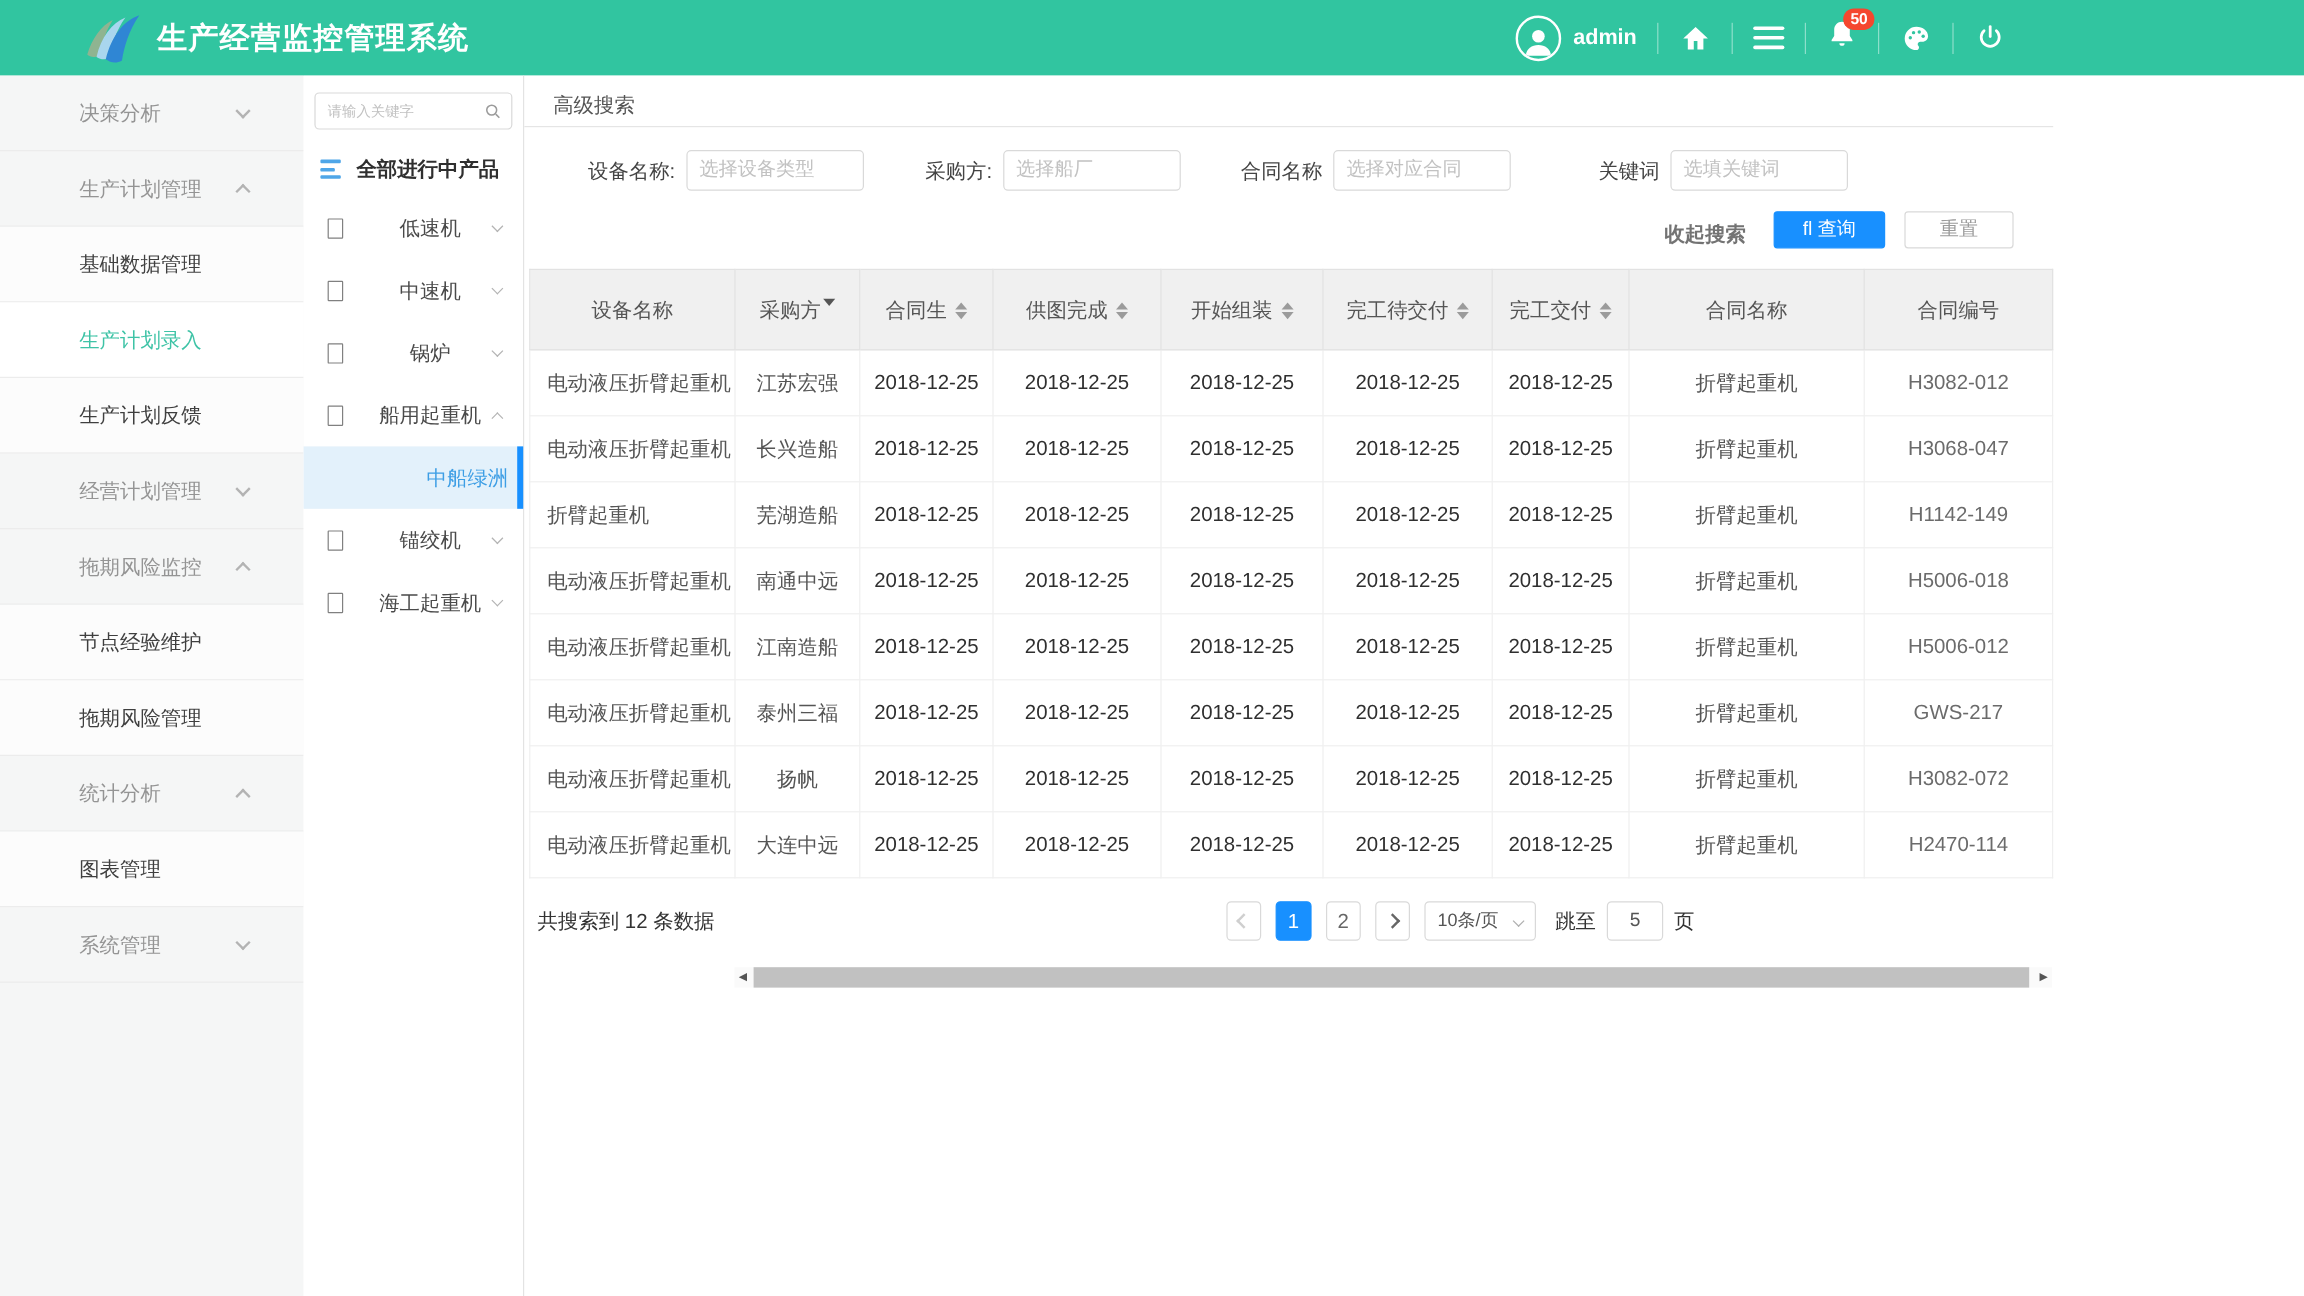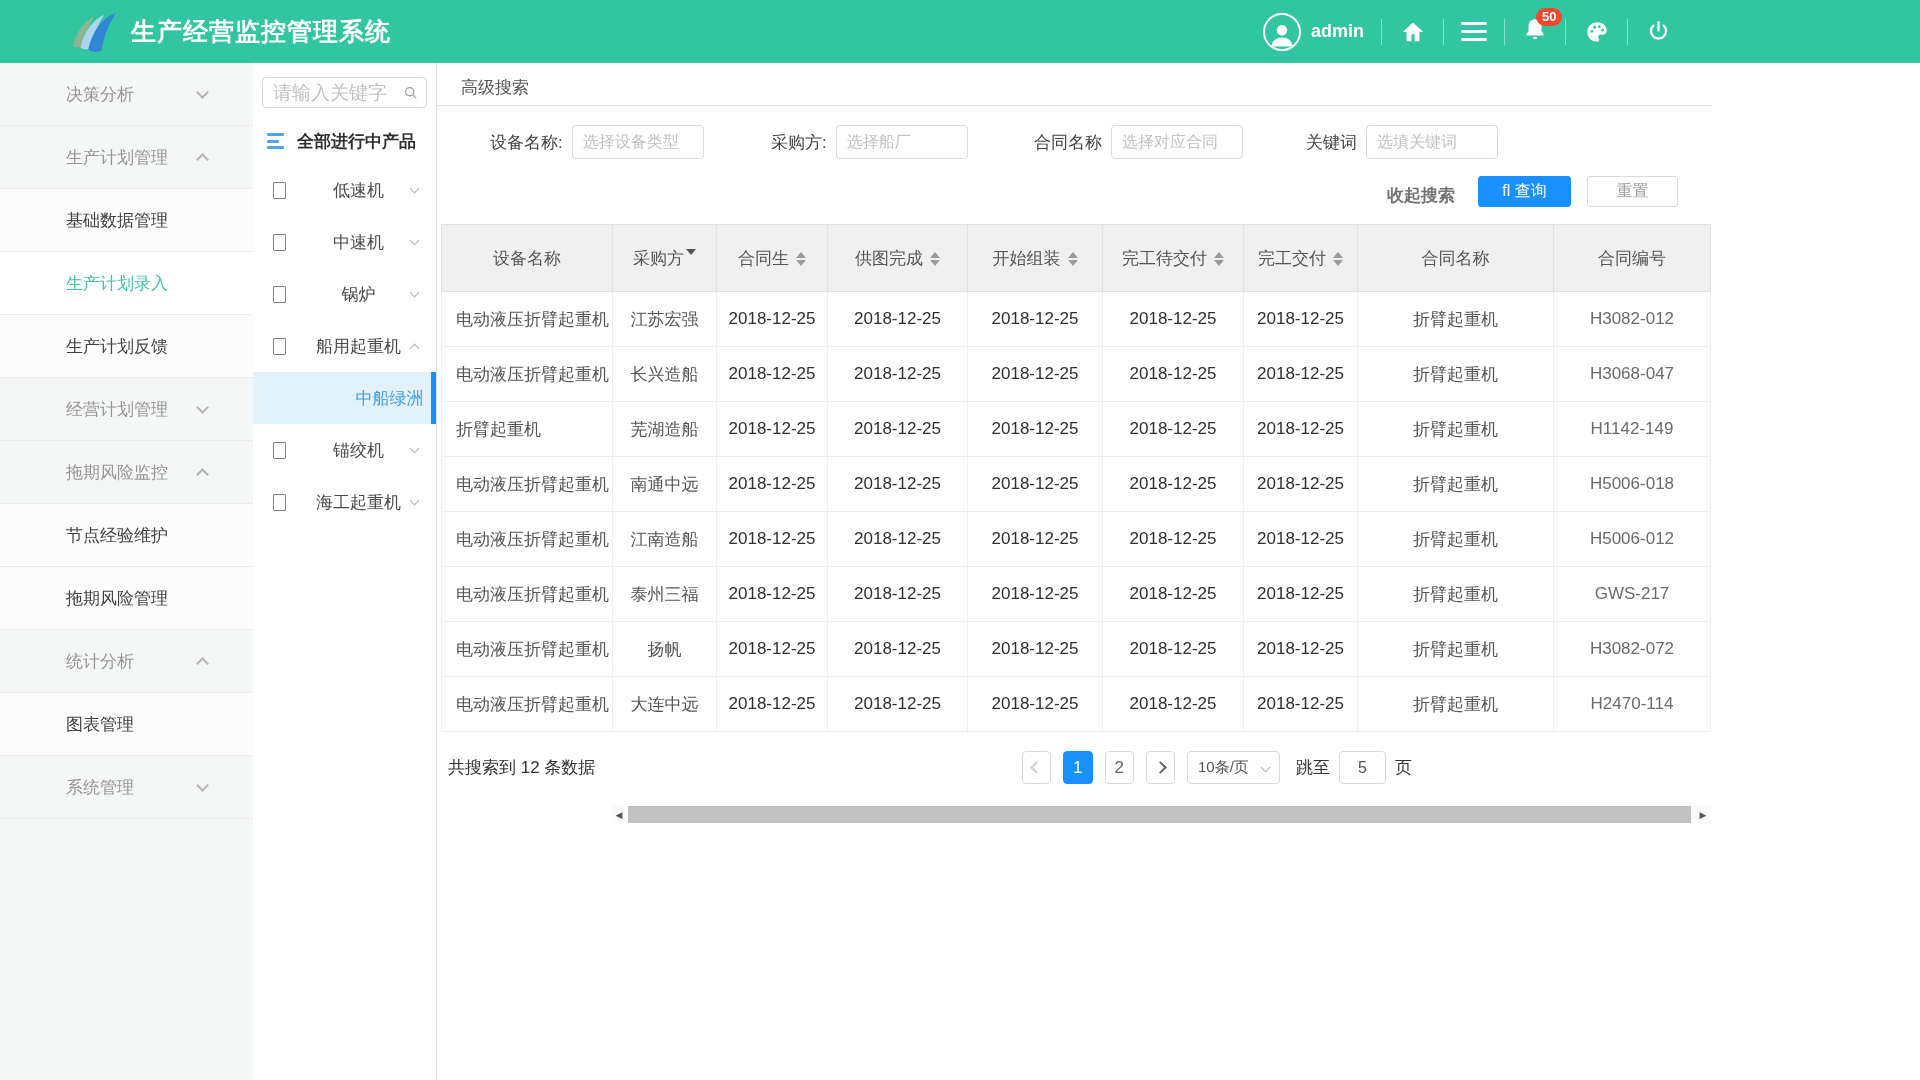--- a/index.html
+++ b/index.html
@@ -29,21 +29,21 @@
   .menu-item { height:63px; display:flex; align-items:center; padding:0 46px 0 66px; border-bottom:1px solid #ECECEC; font-size:17px; color:#949494; cursor:pointer; }
   .menu-item .lbl { flex:1; }
   .menu-item.sub { background:#FCFCFC; color:#3F3F3F; }
   .menu-item.active { color:#3EC3A6; background:#FFFFFF; }
   .chev { width:9px; height:9px; border-right:2px solid #B3B3B3; border-bottom:2px solid #B3B3B3; display:inline-block; transform:rotate(45deg); margin-top:-4px; }
   .chev.up { transform:rotate(-135deg); margin-top:5px; }
   .chev.sm { width:7px; height:7px; border-width:1.5px; }
   
   .tree { width:184px; flex-shrink:0; background:#fff; border-right:1px solid #DCDCDC; padding-top:14px; }
   .tree-search { margin:0 9px; height:31px; border:1px solid #D9D9D9; border-radius:4px; display:flex; align-items:center; padding:0 8px; }
-  .tree-search input { border:none; outline:none; flex:1; width:100px; font-size:19px; color:#555; font-family:inherit; }
+  .tree-search input { border:none; outline:none; flex:1; width:100px; font-size:12px; color:#555; font-family:inherit; }
   .tree-search input::placeholder { color:#C2C2C2; }
   .tree-root { height:46px; margin-top:10px; display:flex; align-items:center; padding-left:14px; cursor:pointer; }
   .listicon { display:flex; flex-direction:column; gap:3.5px; }
   .listicon span { height:3px; background:#4FA6E8; border-radius:1px; width:17px; }
   .listicon span:nth-child(2){ width:12px; }
   .tree-root .lbl { font-size:17px; font-weight:bold; color:#2F2F2F; margin-left:13px; }
   .tnode { height:52px; display:flex; align-items:center; padding-left:20px; font-size:17px; color:#4A4A4A; cursor:pointer; position:relative;text-align:center; }
   .tofu { width:13px; height:17px; border:1.5px solid #808080; border-radius:1px; flex-shrink:0; }
   .tnode .lbl { margin-left:20px; flex:1; }
   .tnode .chev { margin-right:18px; }
@@ -51,21 +51,21 @@
   .tnode.selected { background:#E3F1FB; color:#3D9EE5; }
   .tnode.selected::after { content:""; position:absolute; right:0; top:0; bottom:0; width:5px; background:#1890FF; }
   
   .main { flex:1; background:#fff; }
   .content-wrap { width:1274px; }
   .tabbar { height:36px; margin-top:7px; border-bottom:1px solid #E5E5E5; display:flex; align-items:center; padding-left:24px; }
   .tab { font-size:17px; color:#555; cursor:pointer; }
   .filters { position:relative; height:118px; }
   .fgroup { position:absolute; top:19px; display:flex; align-items:center; }
   .fgroup label { font-size:17px; color:#444; margin-right:9px; }
-  .fgroup input { width:132px; height:34px; border:1px solid #D9D9D9; border-radius:4px; padding:0 10px; font-size:16px; color:#555; outline:none; font-family:inherit; }
+  .fgroup input { width:148px; height:34px; border:1px solid #D9D9D9; border-radius:4px; padding:0 10px; font-size:16px; color:#555; outline:none; font-family:inherit; }
   .fgroup input::placeholder { color:#C2C2C2; }
   .collapse-link { position:absolute; left:950px; top:78px; color:#737373; font-size:17px; font-weight:bold; cursor:pointer; }
   .btn-query { position:absolute; left:1041px; top:70px; width:93px; height:31px; background:#1890FF; border:1px solid #1890FF; color:#fff; font-size:16px; border-radius:3px; cursor:pointer; font-family:inherit; }
   .btn-reset { position:absolute; left:1150px; top:70px; width:91px; height:31px; background:#fff; border:1px solid #D9D9D9; color:#9B9B9B; font-size:16px; border-radius:3px; cursor:pointer; font-family:inherit; }
   
   table { border-collapse:collapse; table-layout:fixed; width:1269px; margin-left:4px; }
   th { height:67px; background:#F0F0F0; border:1px solid #E2E2E2; font-weight:normal; font-size:17px; color:#555; text-align:center; }
   td { height:55px; border:1px solid #EFEFEF; font-size:17px; color:#555; text-align:center; }
   td.first { text-align:left; padding-left:14px; }
   td.date { color:#2F2F2F; }
@@ -268,21 +268,21 @@
             <input placeholder="选择设备类型" style="">
           </div>
           <div class="fgroup" style="left: 334px;">
             <label>采购方:</label>
             <input placeholder="选择船厂" style="">
           </div>
           <div class="fgroup" style="left: 597px;">
             <label>合同名称</label>
             <input placeholder="选择对应合同" style="">
           </div>
-          <div class="fgroup" style="left: 869px;">
+          <div class="fgroup" style="left: 895px;">
             <label>关键词</label>
             <input placeholder="选填关键词" style="">
           </div>
         </div>
 
       <table>
         <thead>
             <tr id="theadRow">
               <th style="width: 171px;"><span>设备名称</span></th>
               <th style="width: 104px;"><span>采购方</span><span class="caret-down"></span></th>

